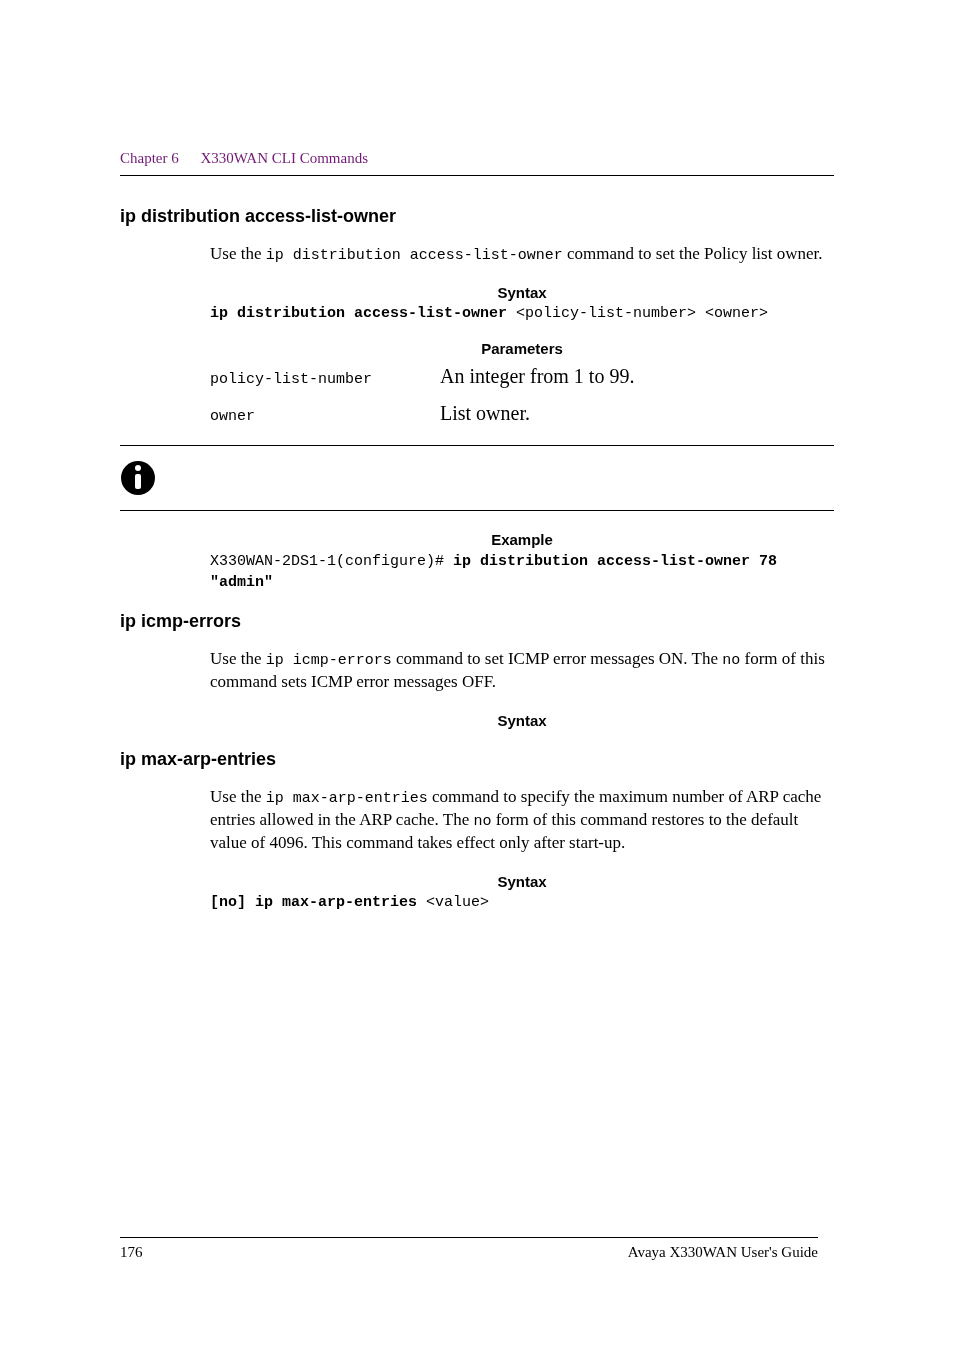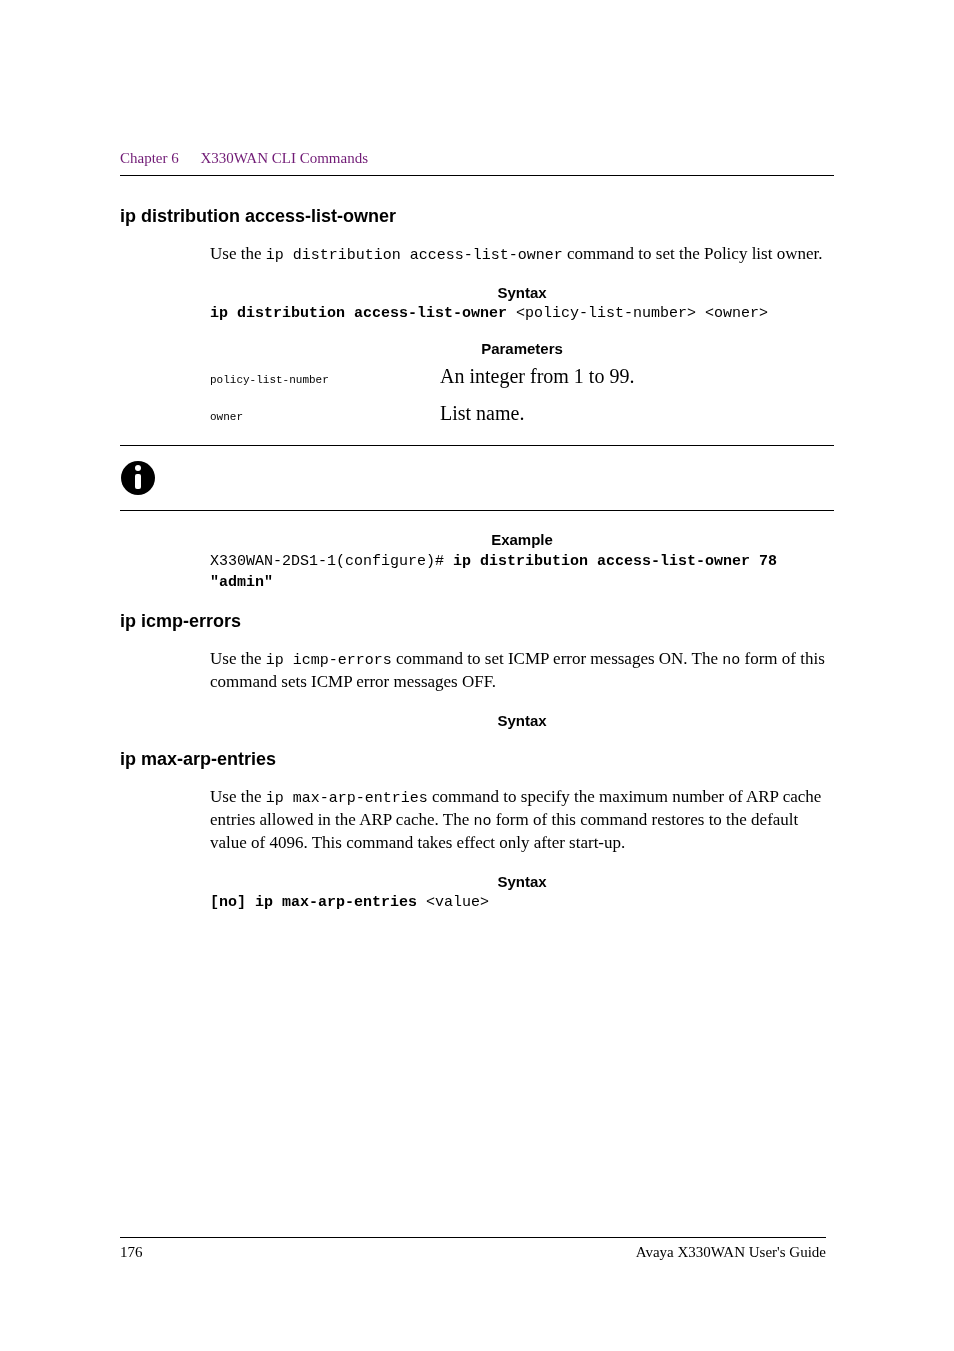--- a/index.html
+++ b/index.html
@@ -70,21 +70,21 @@
     margin-top: 8px;
     margin-bottom: 20px;
   }
   .param-row {
     display: flex;
     margin-bottom: 14px;
     align-items: baseline;
   }
   .param-name {
     font-family: "Courier New", Courier, monospace;
-    font-size: 11px;
+    font-size: 15px;
     width: 230px;
     flex-shrink: 0;
   }
   .param-desc {
     font-family: "Times New Roman", Palatino, serif;
     font-size: 20px;
   }
   .note-block {
     margin: 20px 0 20px 0;
     display: flex;
@@ -119,21 +119,21 @@
     font-family: "Courier New", Courier, monospace;
     font-size: 15px;
     white-space: pre;
     margin: 2px 0 18px 0;
     line-height: 1.35;
   }
   .footer {
     position: absolute;
     bottom: 90px;
     left: 120px;
-    right: 128px;
+    right: 136px;
     border-top: 1px solid #000;
     padding-top: 6px;
     display: flex;
     justify-content: space-between;
     font-family: "Times New Roman", Palatino, serif;
     font-size: 15px;
   }
 </style>
 </head>
 <body>
@@ -157,21 +157,21 @@
       <div class="syntax-line"><span class="mono-bold">ip distribution access-list-owner</span><span class="mono"> &lt;policy-list-number&gt; &lt;owner&gt;</span></div>
 
       <div class="subheading">Parameters</div>
       <div class="param-table">
         <div class="param-row">
           <div class="param-name">policy-list-number</div>
           <div class="param-desc">An integer from 1 to 99.</div>
         </div>
         <div class="param-row">
           <div class="param-name">owner</div>
-          <div class="param-desc">List name.</div>
+          <div class="param-desc">List owner.</div>
         </div>
       </div>
     </div>
 
     <div class="note-block">
       <div class="note-icon">
         <svg viewBox="0 0 36 36">
           <circle cx="18" cy="18" r="17" fill="#000"></circle>
           <circle cx="18" cy="8" r="3" fill="#fff"></circle>
           <rect x="15" y="14" width="6" height="15" rx="2" fill="#fff"></rect>

